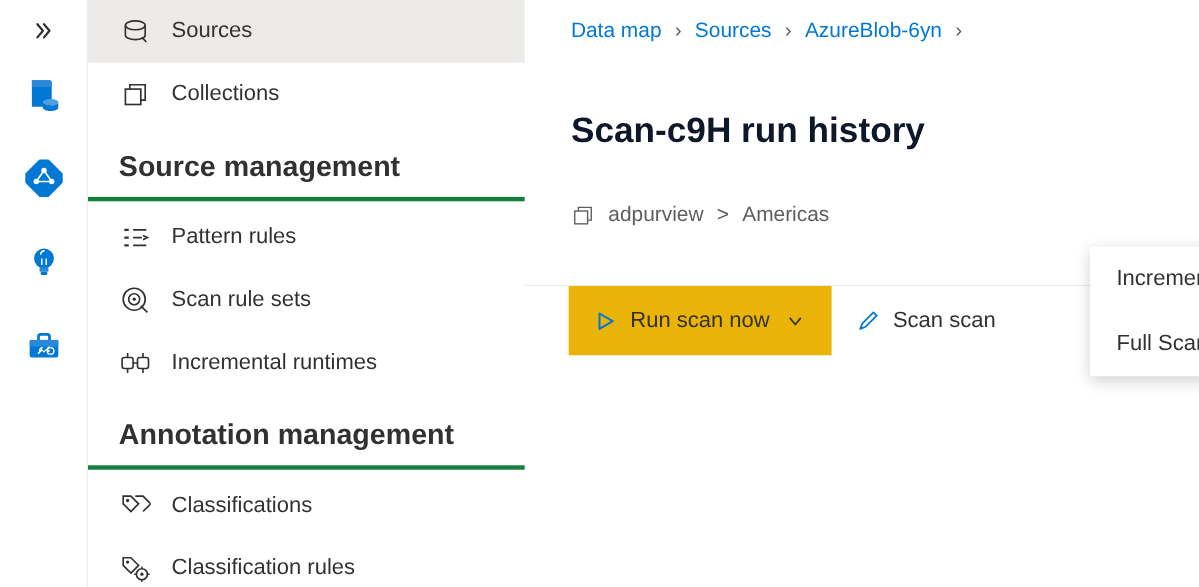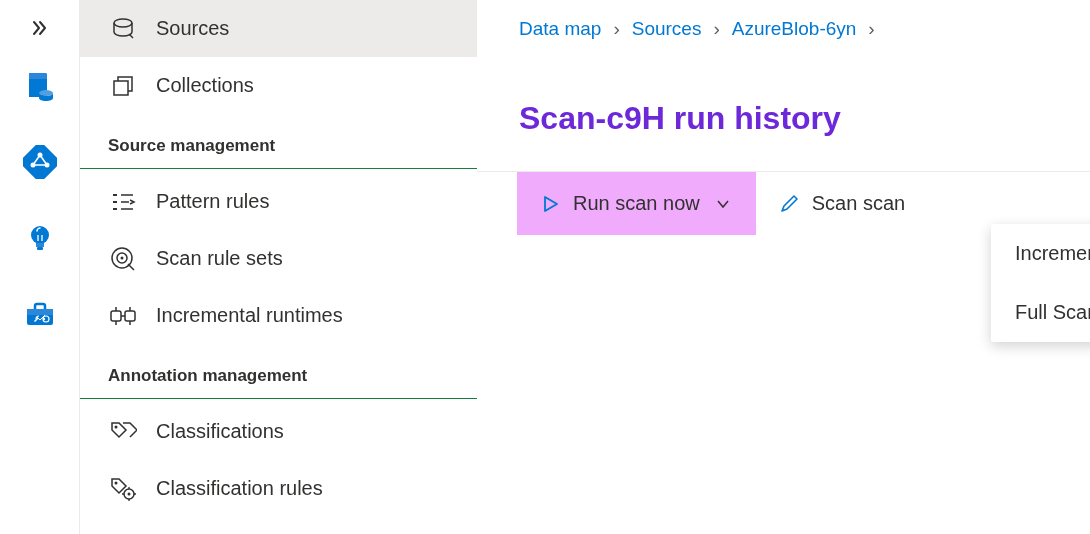--- a/index.html
+++ b/index.html
@@ -68,24 +68,24 @@
     width: 30px;
     height: 30px;
     display: flex;
     align-items: center;
     justify-content: center;
     margin-right: 18px;
     flex-shrink: 0;
   }
   .sidebar-section {
     padding: 22px 28px 12px 28px;
-    font-size: 17px;
+    font-size: 26px;
     font-weight: 600;
     color: #323130;
-    border-bottom: 1px solid #15803d;
+    border-bottom: 4px solid #15803d;
     margin-bottom: 4px;
   }
   
   .main {
     flex: 1;
     display: flex;
     flex-direction: column;
     position: relative;
     gap: 34px;
   }
@@ -101,21 +101,21 @@
     text-decoration: none;
     cursor: pointer;
   }
   .breadcrumb .sep {
     color: #605e5c;
   }
   .page-title {
     font-size: 32px;
     font-weight: 600;
     padding: 26px 0 0 42px;
-    color: #6d28d9;
+    color: #0f172a;
   }
   .subpath {
     display: flex;
     align-items: center;
     padding: 14px 0 18px 42px;
     font-size: 19px;
     color: #605e5c;
     gap: 12px;
   }
   .subpath .icon-slot {
@@ -137,21 +137,21 @@
     align-items: center;
     gap: 12px;
     padding: 0 22px;
     font-size: 20px;
     color: #323130;
     cursor: pointer;
     background: transparent;
     border: none;
   }
   .toolbar-btn.primary {
-    background: #f0abfc;
+    background: #eab308;
   }
   .toolbar-btn .icon-slot {
     width: 22px;
     height: 22px;
     display: flex;
     align-items: center;
     justify-content: center;
   }
   .dropdown-panel {
     position: absolute;
@@ -311,20 +311,31 @@
       <a>Data map</a>
       <span class="sep">›</span>
       <a>Sources</a>
       <span class="sep">›</span>
       <a>AzureBlob-6yn</a>
       <span class="sep">›</span>
     </div>
 
     <h1 class="page-title">Scan-c9H run history</h1>
 
+    <div class="subpath">
+      <span class="icon-slot">
+        <svg width="20" height="20" viewBox="0 0 24 24">
+            <rect x="3" y="7" width="14" height="14" fill="none" stroke="#605e5c" stroke-width="1.5"></rect>
+            <path d="M7 7V3h14v14h-4" fill="none" stroke="#605e5c" stroke-width="1.5"></path>
+          </svg>
+      </span>
+      <span>adpurview</span>
+      <span>&gt;</span>
+      <span>Americas</span>
+    </div>
 
     <div class="toolbar">
       <button class="toolbar-btn primary">
         <span class="icon-slot">
           <svg width="18" height="18" viewBox="0 0 18 18">
               <path d="M4 2l12 7L4 16V2z" fill="none" stroke="#0078d4" stroke-width="1.8" stroke-linejoin="round"></path>
             </svg>
         </span>
         <span>Run scan now</span>
         <span class="icon-slot">

